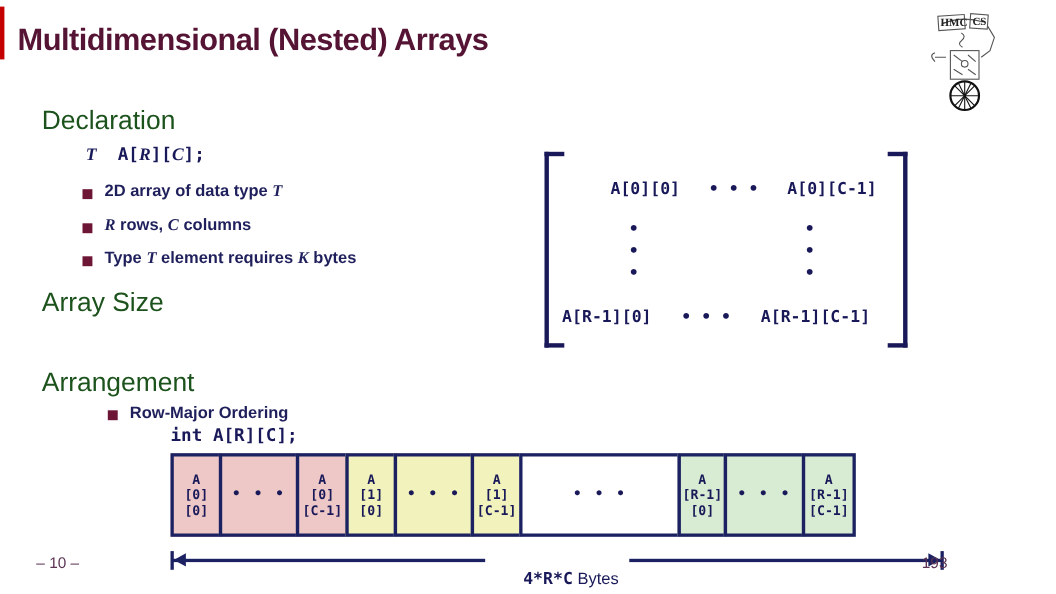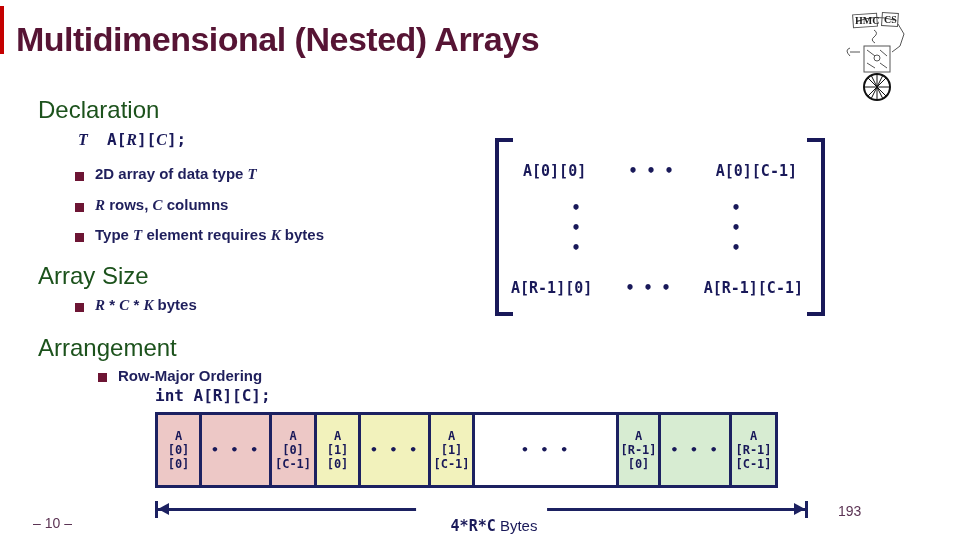--- a/index.html
+++ b/index.html
@@ -1,19 +1,19 @@
 <!DOCTYPE html>
 <html><head>
 <meta charset="utf-8">
 <style>
   html,body{margin:0;padding:0;background:#e8e8e8;}
   .slide{position:relative;width:960px;height:540px;background:#ffffff;overflow:hidden;
          font-family:"Liberation Sans",sans-serif;}
   .red-accent{position:absolute;left:0;top:6px;width:4px;height:48px;background:#c40000;}
-  .title{position:absolute;left:16px;top:20px;font-size:34px;font-weight:bold;
+  .title{position:absolute;left:16px;top:20px;font-size:28px;font-weight:bold;
          color:#561434;letter-spacing:-0.5px;}
   .heading{position:absolute;left:38px;font-size:24px;font-weight:normal;color:#1c521c;}
   .h-declaration{top:96px;}
   .h-arraysize{top:262px;}
   .h-arrangement{top:334px;}
   .code{font-family:"DejaVu Sans Mono",monospace;font-weight:bold;color:#191959;white-space:pre;}
   .decl-code{position:absolute;left:78px;top:130px;font-size:16px;text-align:center;}
   .int-code{position:absolute;left:155px;top:386px;font-size:16px;}
   .var{font-family:"Liberation Serif",serif;font-style:italic;font-weight:bold;}
   .bullet-row{position:absolute;left:75px;display:flex;align-items:center;}
@@ -22,51 +22,51 @@
   .bullet-text{font-size:15px;font-weight:bold;color:#1f1f5c;white-space:pre;}
   .bullet-text .var{font-size:15px;}
   
   .matrix{position:absolute;left:495px;top:138px;width:330px;height:178px;}
   .bracket{position:absolute;top:0;width:14px;height:170px;
            border-top:4px solid #191959;border-bottom:4px solid #191959;}
   .bracket-left{left:0;border-left:4px solid #191959;}
   .bracket-right{right:0;border-right:4px solid #191959;}
   .matrix-row{position:absolute;left:0;right:0;display:flex;justify-content:space-between;
               font-family:"DejaVu Sans Mono",monospace;font-weight:bold;font-size:15px;color:#191959;}
-  .row-top{top:24px;padding:0 28px;}
-  .row-bottom{top:141px;padding:0 22px 0 16px;}
+  .row-top{top:24px;padding:0 28px;margin-left:32px;}
+  .row-bottom{top:141px;padding:0 34px 0 16px;}
   .vdots{position:absolute;top:60px;width:22px;text-align:center;white-space:pre-line;
          font-family:"DejaVu Sans Mono",monospace;font-weight:bold;font-size:15px;
          line-height:20px;color:#191959;}
   .vdots-left{left:70px;} .vdots-right{left:230px;}
   
   .memory-row{position:absolute;left:155px;top:412px;height:76px;display:flex;}
   .mcell{box-sizing:border-box;height:76px;border:3px solid #1c2161;display:flex;
          align-items:center;justify-content:center;text-align:center;white-space:pre-line;
          font-family:"DejaVu Sans Mono",monospace;font-weight:bold;font-size:12px;
          line-height:14px;color:#191959;}
   .mcell + .mcell{margin-left:-3px;}
   .mcell.pink{background:#edc8c6;} .mcell.yellow{background:#f2f2bc;}
   .mcell.green{background:#d7ecd2;} .mcell.white{background:#ffffff;}
   .mcell.dots{font-size:13px;letter-spacing:2px;}
   
-  .dim-arrow{position:absolute;left:155px;top:500px;width:653px;height:20px;}
+  .dim-arrow{position:absolute;left:155px;top:500px;width:703px;height:20px;}
   .dim-line{position:absolute;left:2px;right:2px;top:8px;height:3px;background:#1c2161;}
   .dim-tick{position:absolute;top:1px;width:3px;height:17px;background:#1c2161;}
   .tick-left{left:0;} .tick-right{right:0;}
   .arrow-head{position:absolute;top:3px;width:0;height:0;
               border-top:6.5px solid transparent;border-bottom:6.5px solid transparent;}
   .head-left{left:3px;border-right:11px solid #1c2161;}
   .head-right{right:3px;border-left:11px solid #1c2161;}
   .dim-label{position:absolute;left:50%;top:0;transform:translateX(-50%);
              background:#ffffff;padding:0 10px;font-size:15px;color:#191959;white-space:pre;}
   .dim-label .code-part{font-family:"DejaVu Sans Mono",monospace;font-weight:bold;}
   .dim-label .unit-part{font-family:"Liberation Sans",sans-serif;}
   .footer{position:absolute;top:503px;font-size:14px;color:#5c3454;}
-  .footer-left{left:33px;margin-top:12px;} .footer-right{left:838px;}
+  .footer-left{left:33px;} .footer-right{left:838px;}
   .logo{position:absolute;left:836px;top:8px;}
 </style>
 </head>
 <body>
 
 <div class="slide">
 
   <div class="red-accent"></div>
   <div class="title">Multidimensional (Nested) Arrays</div>
 
@@ -110,24 +110,20 @@
   <div class="bullet-row b3">
     <span class="bullet-sq"></span>
     <span class="bullet-text"><span>Type </span><span class="var">T</span><span> element requires </span><span class="var">K</span><span> bytes</span></span>
   </div>
   <div class="bullet-row b2">
     <span class="bullet-sq"></span>
     <span class="bullet-text"><span class="var">R</span><span> rows, </span><span class="var">C</span><span> columns</span></span>
   </div>
 
   <div class="heading h-arraysize">Array Size</div>
-  <div class="bullet-row b4">
-    <span class="bullet-sq"></span>
-    <span class="bullet-text"><span class="var">R</span><span> * </span><span class="var">C</span><span> * </span><span class="var">K</span><span> bytes</span></span>
-  </div>
 
   <div class="heading h-arrangement">Arrangement</div>
   <div class="bullet-row b5">
     <span class="bullet-sq"></span>
     <span class="bullet-text"><span>Row-Major Ordering</span></span>
   </div>
   <div class="code int-code">int A[R][C];</div>
 
   <div class="matrix">
     <div class="bracket bracket-left"></div>

